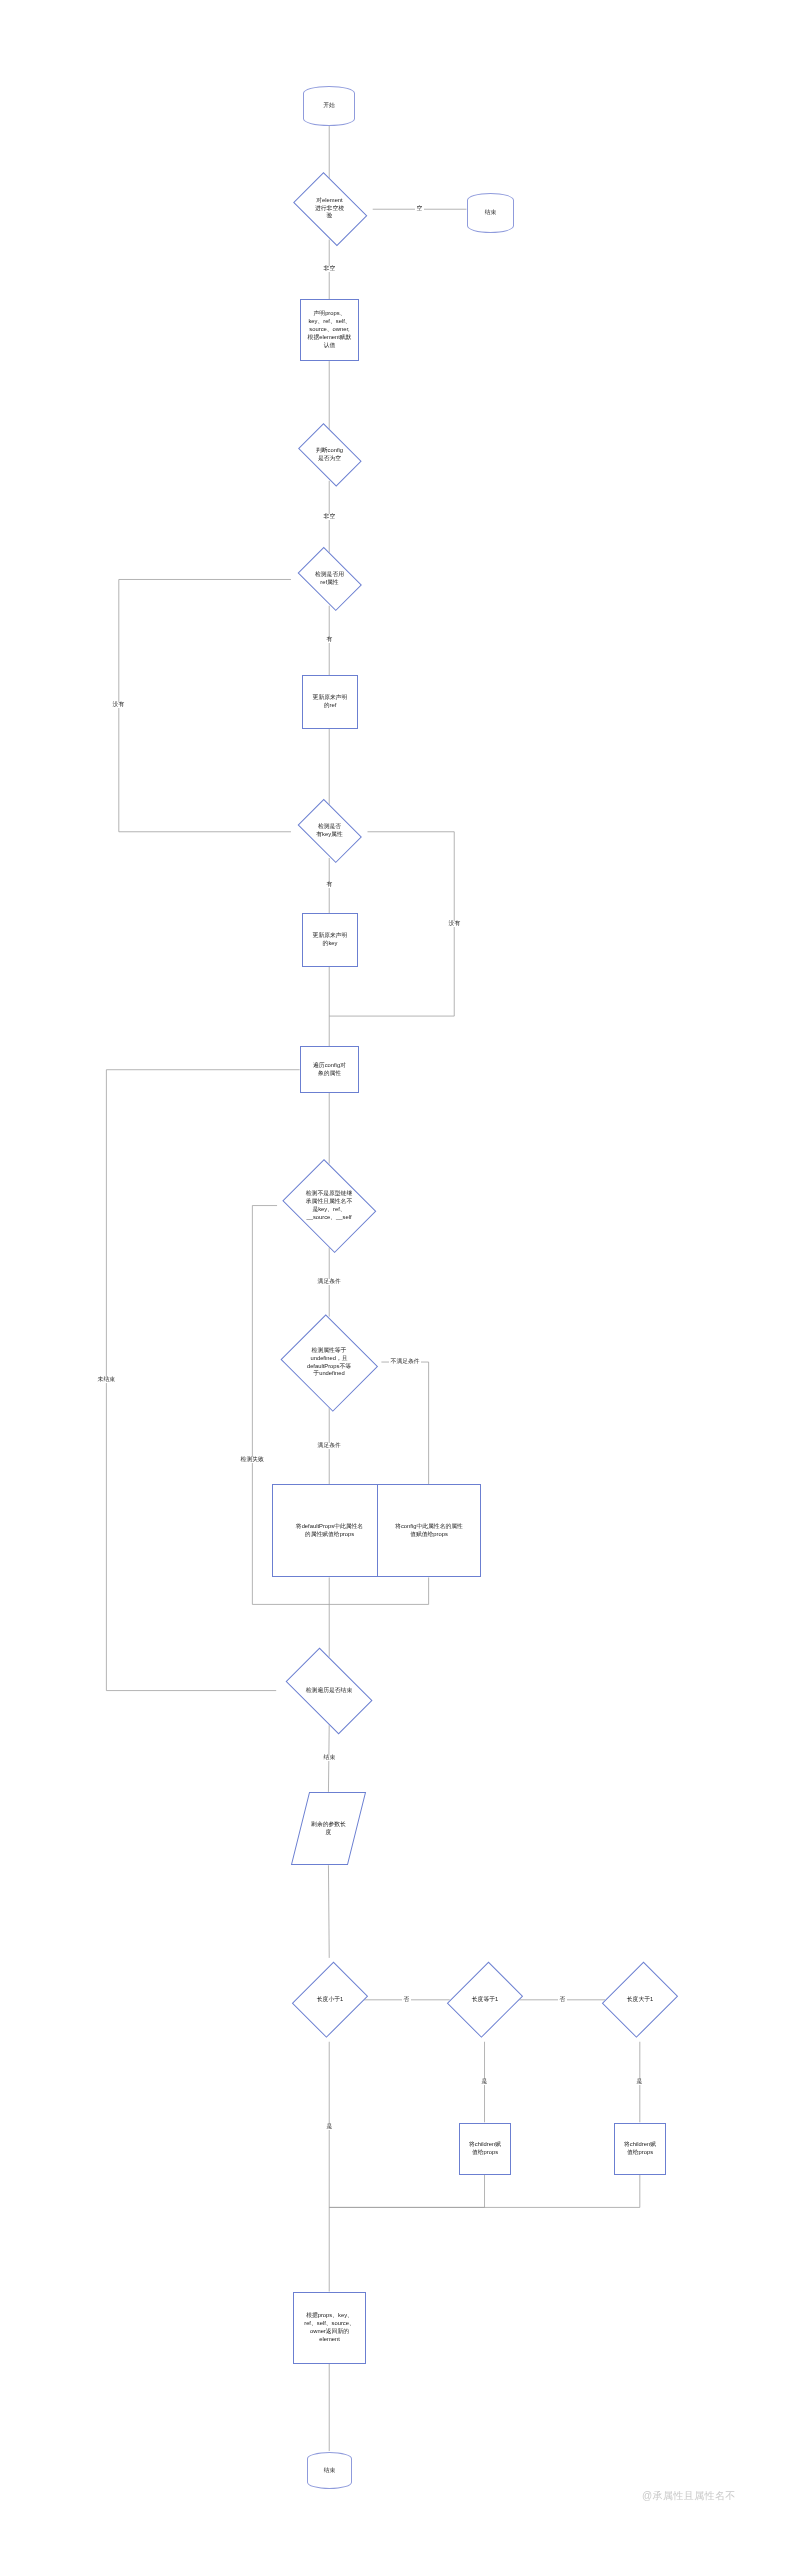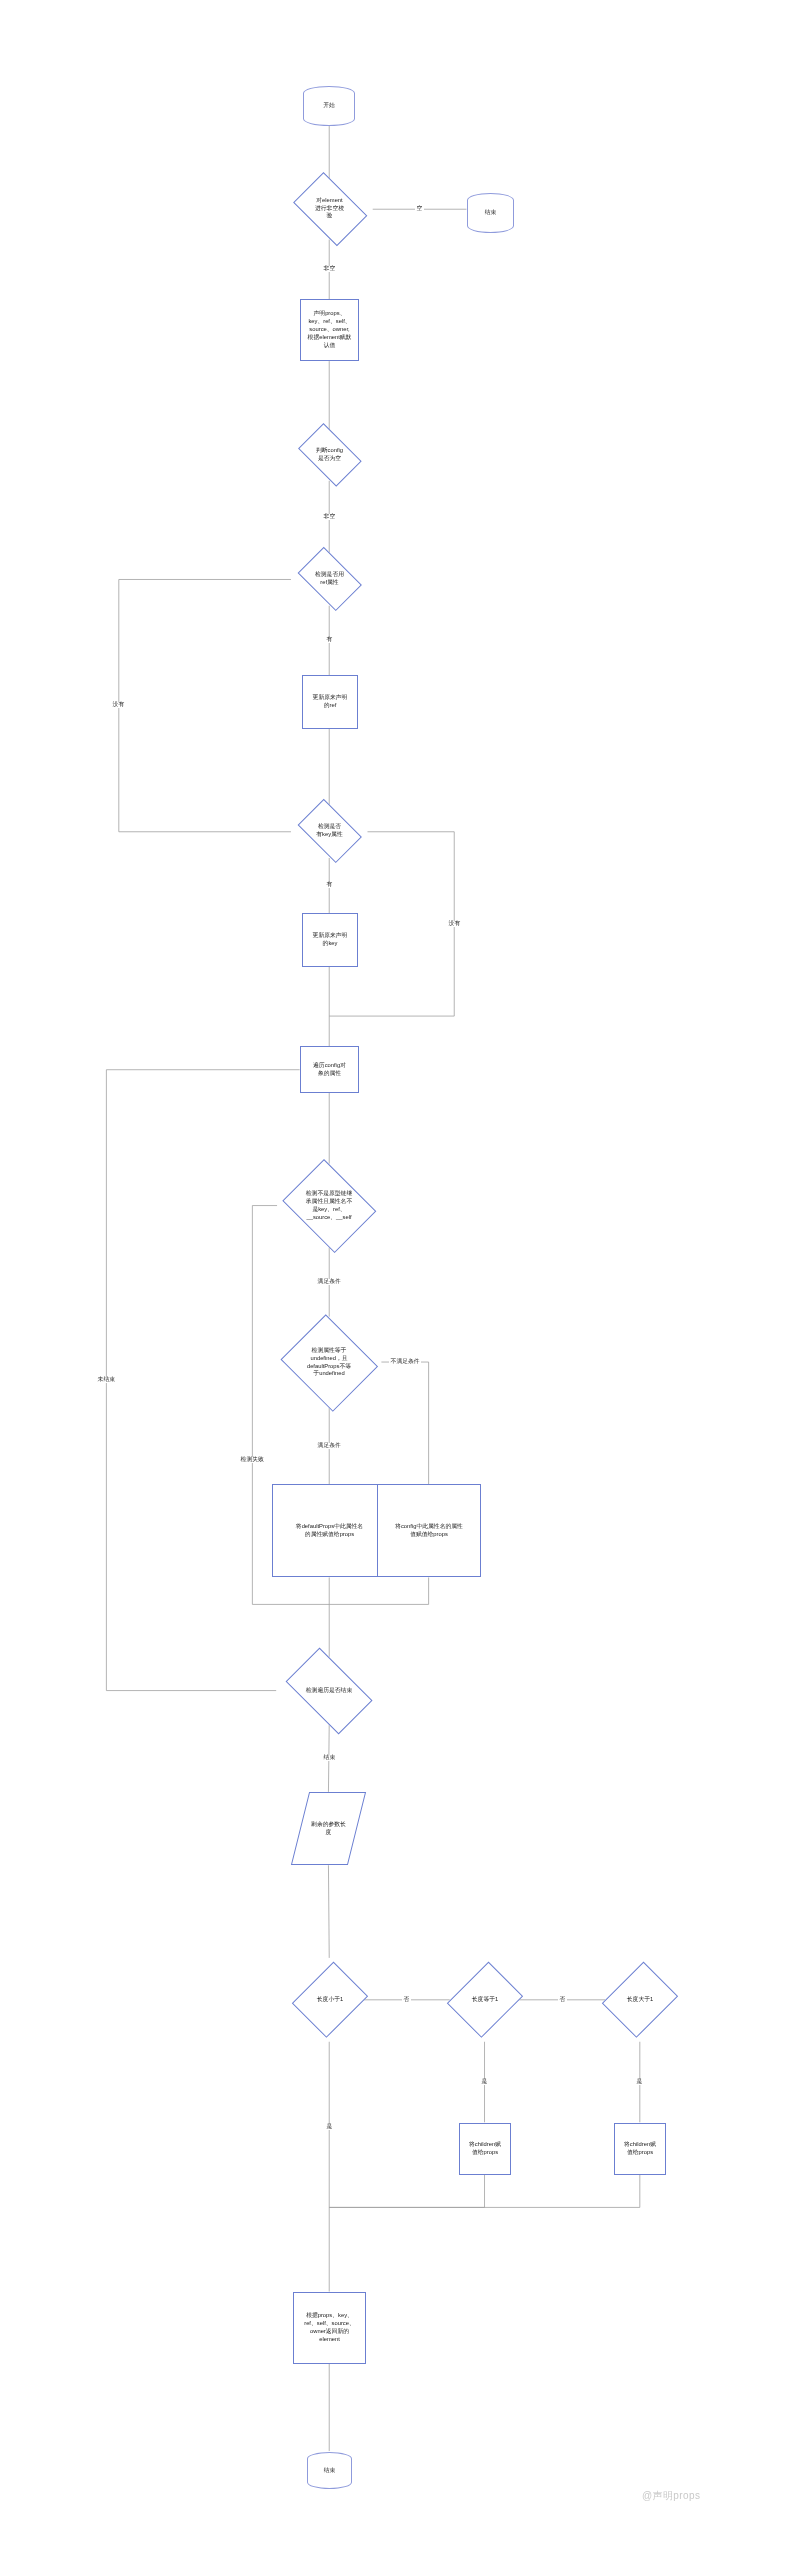--- a/index.html
+++ b/index.html
@@ -291,16 +291,16 @@
   <div class="edge-label" style="left: 389px; top: 1359px;">不满足条件</div>
   <div class="edge-label" style="left: 316px; top: 1443px;">满足条件</div>
   <div class="edge-label" style="left: 322px; top: 1755px;">结束</div>
   <div class="edge-label" style="left: 96px; top: 1377px;">未结束</div>
   <div class="edge-label" style="left: 402px; top: 1997px;">否</div>
   <div class="edge-label" style="left: 558px; top: 1997px;">否</div>
   <div class="edge-label" style="left: 325px; top: 2124px;">是</div>
   <div class="edge-label" style="left: 480px; top: 2079px;">是</div>
   <div class="edge-label" style="left: 635px; top: 2079px;">是</div>
 
-  <div class="watermark" style="left:642px; top:2489px;">@声明props</div>
+  <div class="watermark" style="left:642px; top:2489px;">@承属性且属性名不</div>
 
 </div>
 
 
 </body></html>

